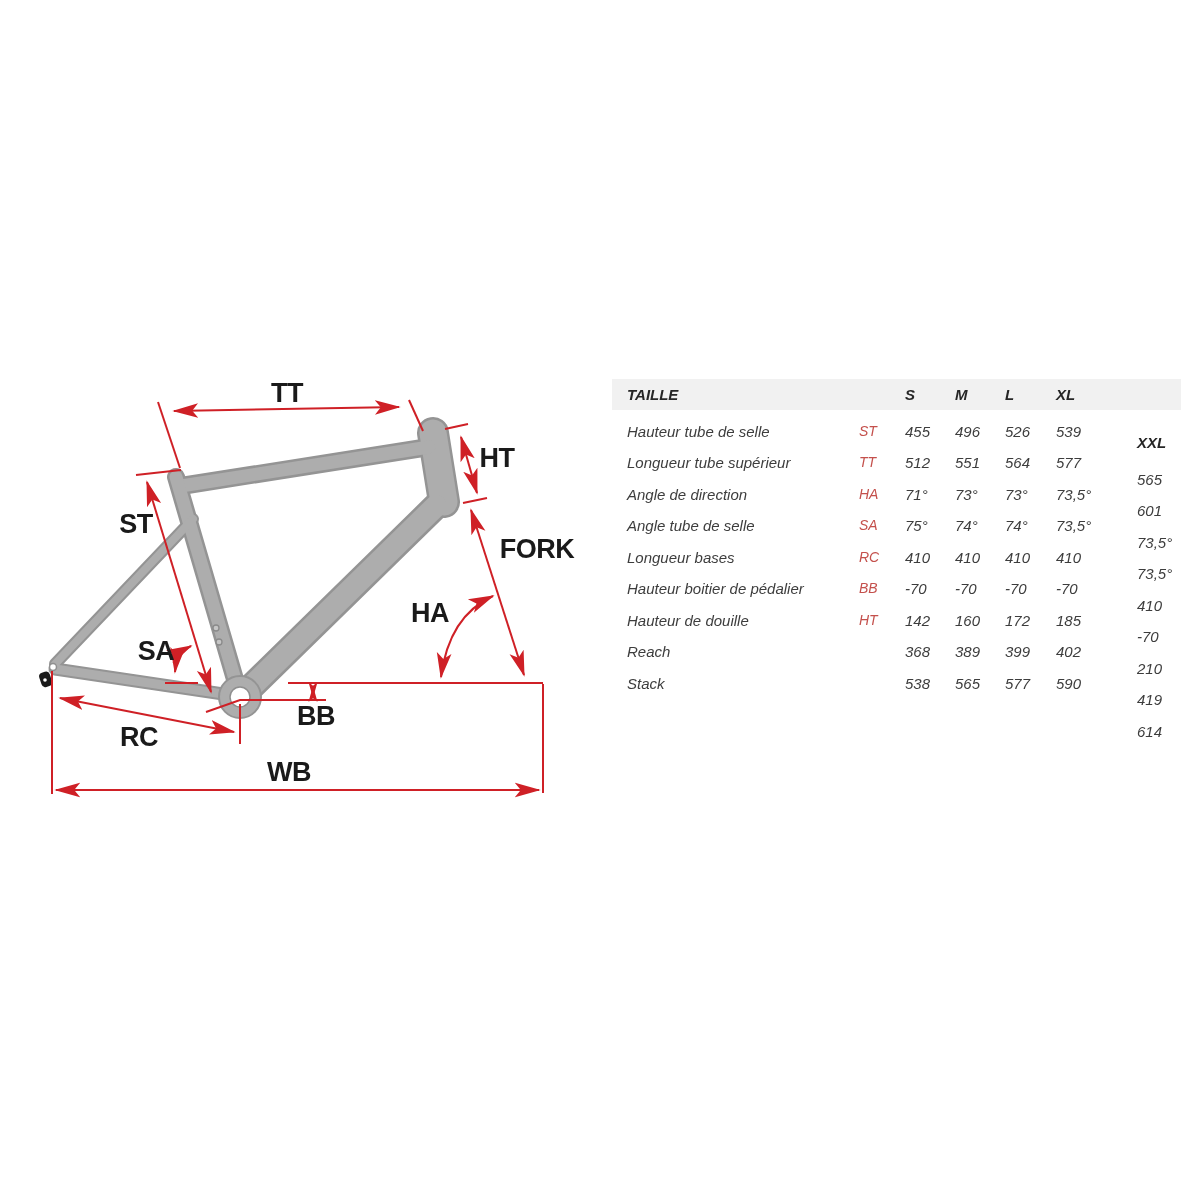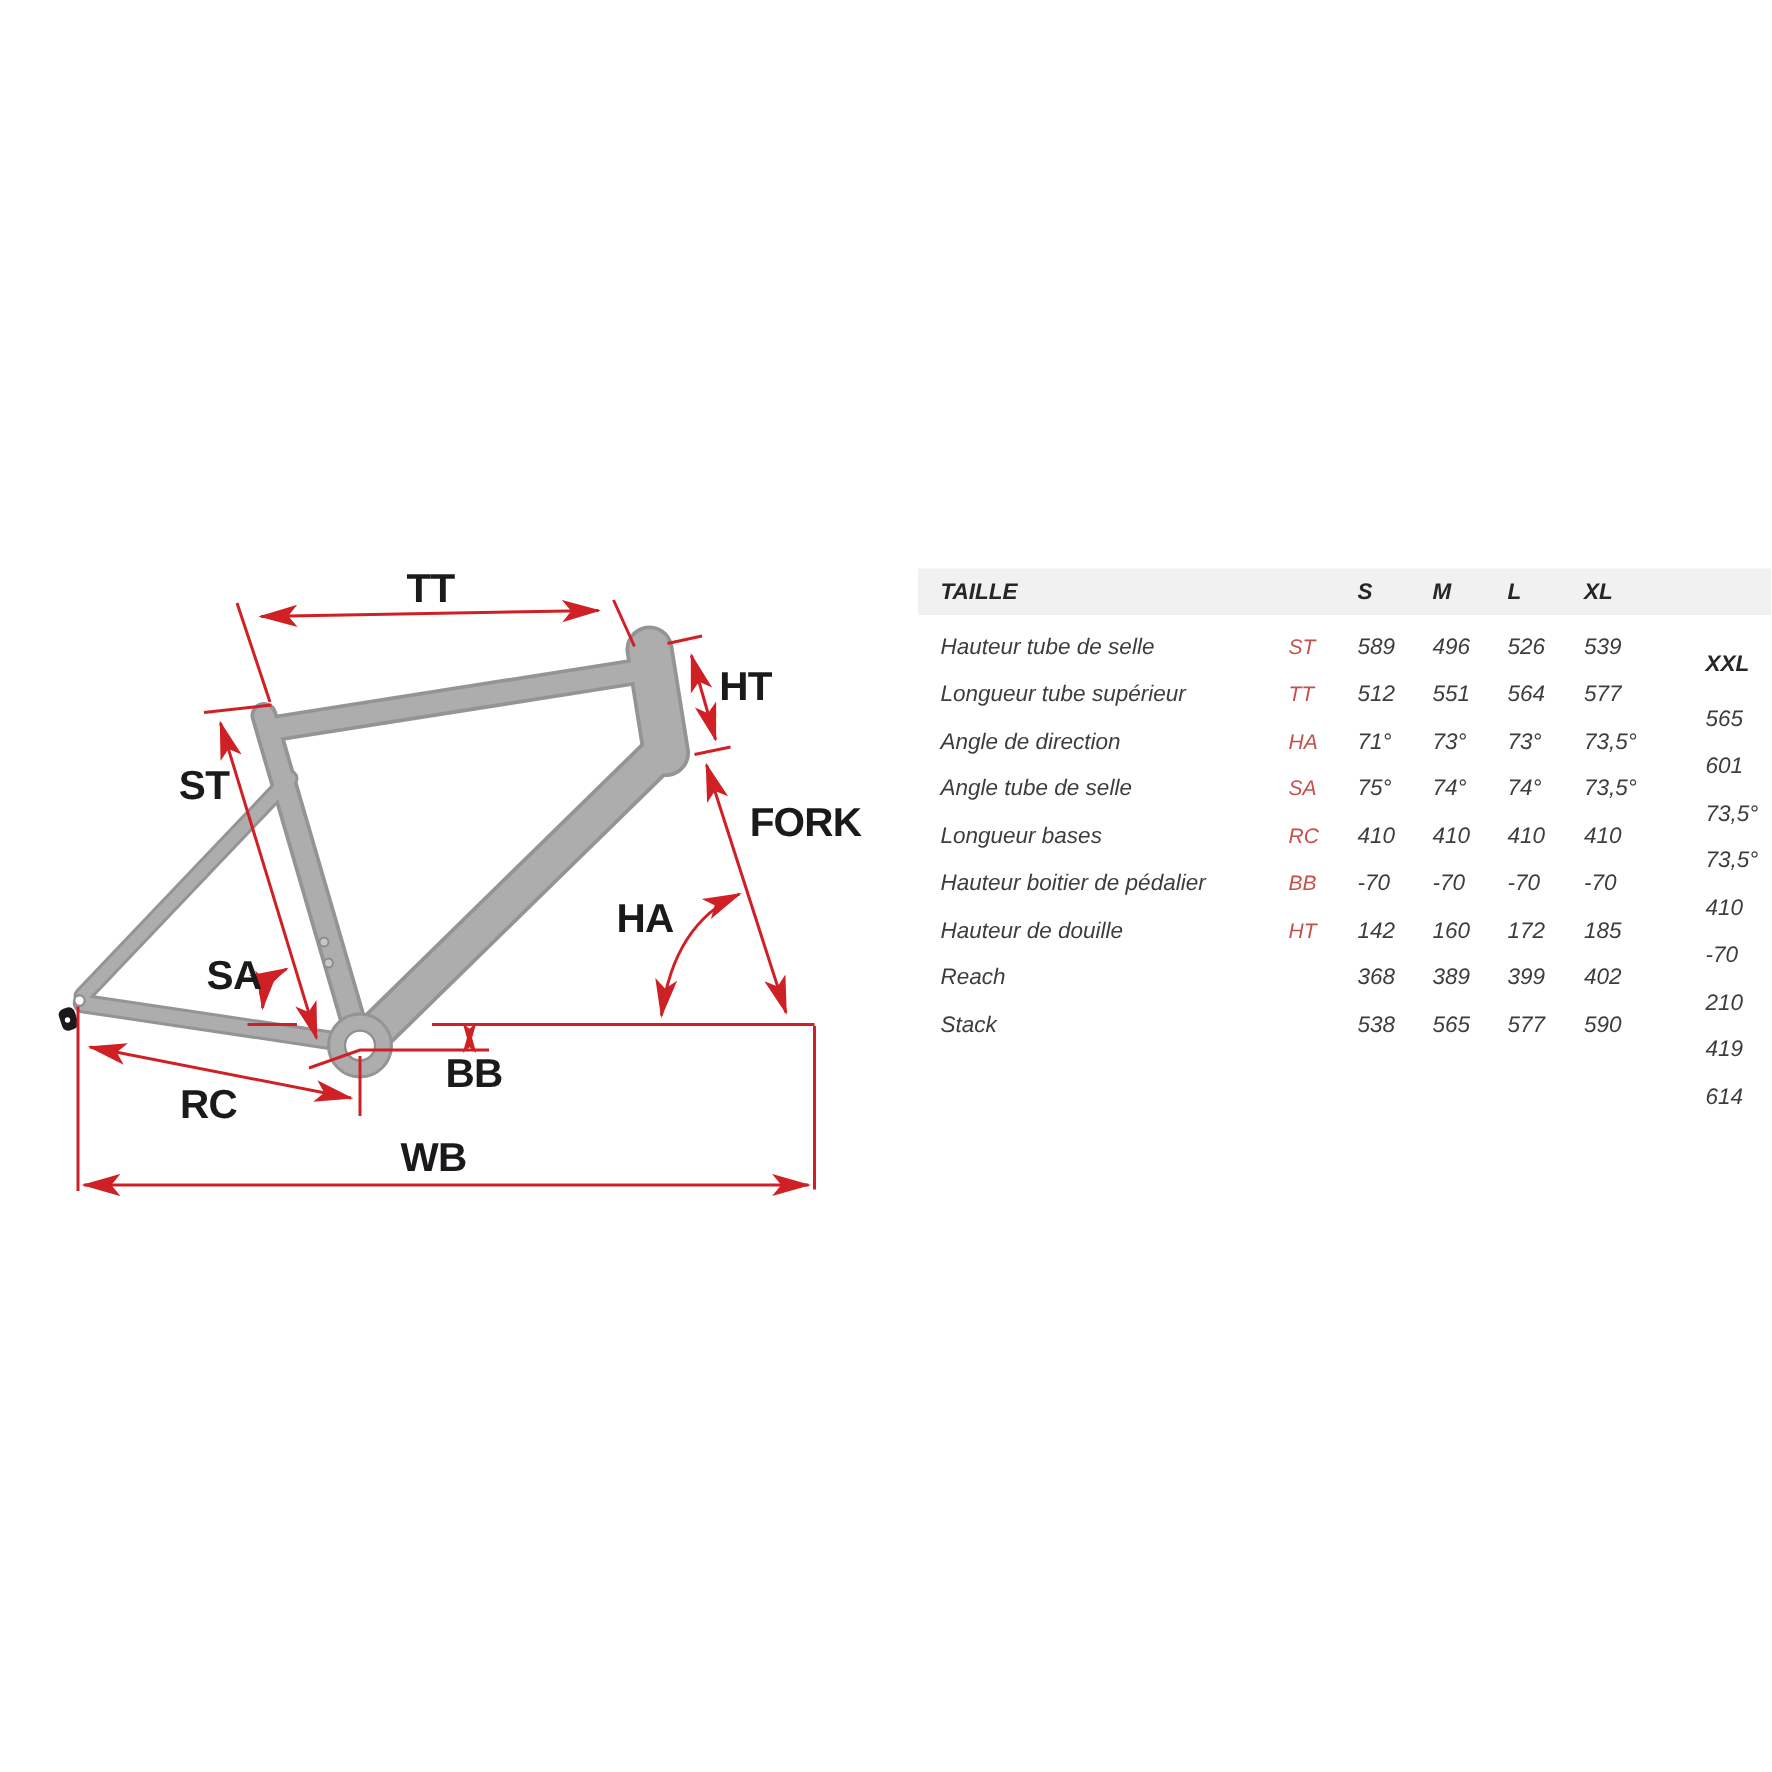--- a/index.html
+++ b/index.html
@@ -134,21 +134,21 @@
         <span class="cell c-1">M</span>
         <span class="cell c-2">L</span>
         <span class="cell c-3">XL</span>
         <span class="cell c-4">XXL</span>
       </div>
     <div id="t-body">
 
     <div class="t-row">
           <span class="cell c-label">Hauteur tube de selle</span>
           <span class="cell c-code">ST</span>
-          <span class="cell c-0">589</span>
+          <span class="cell c-0">455</span>
           <span class="cell c-1">496</span>
           <span class="cell c-2">526</span>
           <span class="cell c-3">539</span>
           <span class="cell c-4">565</span>
         </div>
         <div class="t-row">
           <span class="cell c-label">Longueur tube supérieur</span>
           <span class="cell c-code">TT</span>
           <span class="cell c-0">512</span>
           <span class="cell c-1">551</span>

